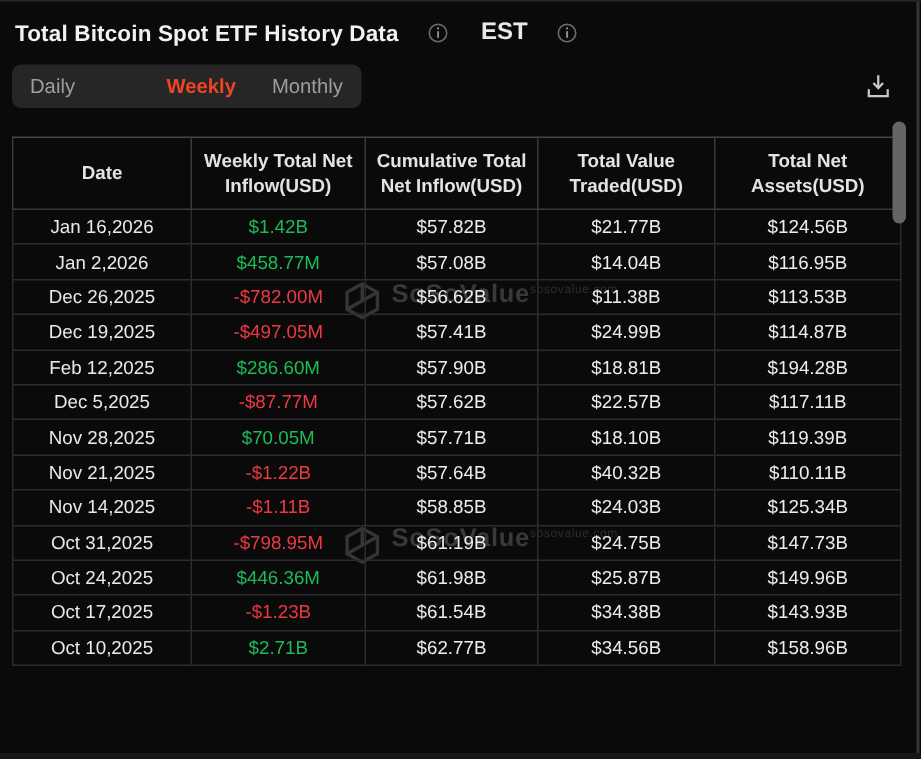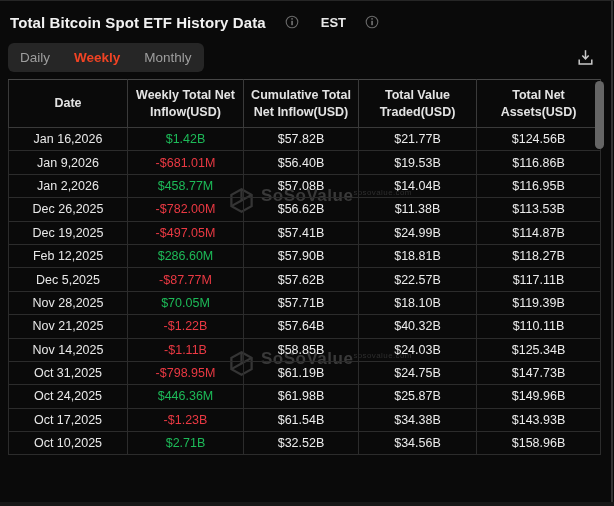--- a/index.html
+++ b/index.html
@@ -19,50 +19,50 @@
   }
 
   
   .title-row {
     position: absolute; left: 10px; top: 11px;
     display: flex; align-items: center; gap: 19px;
     height: 20px;
   }
   .title { font-size: 15px; font-weight: 700; color: #f2f2f2; letter-spacing: 0.1px; }
   .info-icon { display: inline-flex; align-items: center; }
-  .est-label { font-size: 13px; font-weight: 700; color: #e9e9e9; margin-left: 3px; }
+  .est-label { font-size: 16px; font-weight: 700; color: #e9e9e9; margin-left: 3px; }
 
   
   .tabs {
     position: absolute; left: 8px; top: 42px;
     height: 29px;
     background: #262626;
     border-radius: 6px;
     display: flex; align-items: center;
     padding: 12px 12px;
     gap: 24px;
   }
   .tab {
     background: none; border: none; cursor: pointer;
     font-family: inherit;
     font-size: 13.5px; font-weight: 500;
     color: #9e9e9e;
     padding: 0;
   }
-  .tab.active { color: var(--accent, #f04324); font-weight: 700; }
+  .tab.active { color: var(--accent, #f04324); font-weight: 700; margin-left: 37px; }
   .download-btn {
     position: absolute; right: 17px; top: 44px;
     width: 24px; height: 24px;
     background: none; border: none; cursor: pointer;
     display: flex; align-items: center; justify-content: center;
   }
 
   
   .etf-table {
-    position: absolute; left: 8px; top: 78px;
+    position: absolute; left: 8px; top: 90px;
     width: 592px;
     border-collapse: collapse;
     table-layout: fixed;
     z-index: 2;
     padding-left: 24px;
   }
   .etf-table th, .etf-table td {
     border: 1px solid #2c2c2c;
     text-align: center;
     vertical-align: middle;
@@ -199,27 +199,20 @@
     </thead>
     <tbody>
         <tr>
           <td class="date">Jan 16,2026</td>
           <td class="pos">$1.42B</td>
           <td>$57.82B</td>
           <td>$21.77B</td>
           <td>$124.56B</td>
         </tr>
         <tr>
-          <td class="date">Jan 9,2026</td>
-          <td class="neg">-$681.01M</td>
-          <td>$56.40B</td>
-          <td>$19.53B</td>
-          <td>$116.86B</td>
-        </tr>
-        <tr>
           <td class="date">Jan 2,2026</td>
           <td class="pos">$458.77M</td>
           <td>$57.08B</td>
           <td>$14.04B</td>
           <td>$116.95B</td>
         </tr>
         <tr>
           <td class="date">Dec 26,2025</td>
           <td class="neg">-$782.00M</td>
           <td>$56.62B</td>
@@ -231,21 +224,21 @@
           <td class="neg">-$497.05M</td>
           <td>$57.41B</td>
           <td>$24.99B</td>
           <td>$114.87B</td>
         </tr>
         <tr>
           <td class="date">Feb 12,2025</td>
           <td class="pos">$286.60M</td>
           <td>$57.90B</td>
           <td>$18.81B</td>
-          <td>$118.27B</td>
+          <td>$194.28B</td>
         </tr>
         <tr>
           <td class="date">Dec 5,2025</td>
           <td class="neg">-$87.77M</td>
           <td>$57.62B</td>
           <td>$22.57B</td>
           <td>$117.11B</td>
         </tr>
         <tr>
           <td class="date">Nov 28,2025</td>
@@ -285,21 +278,21 @@
         <tr>
           <td class="date">Oct 17,2025</td>
           <td class="neg">-$1.23B</td>
           <td>$61.54B</td>
           <td>$34.38B</td>
           <td>$143.93B</td>
         </tr>
         <tr>
           <td class="date">Oct 10,2025</td>
           <td class="pos">$2.71B</td>
-          <td>$32.52B</td>
+          <td>$62.77B</td>
           <td>$34.56B</td>
           <td>$158.96B</td>
         </tr>
       </tbody>
   </table>
 
   <div class="v-scrollbar-thumb"></div>
   <div class="panel-right-border"></div>
   <div class="bottom-strip"></div>
 

